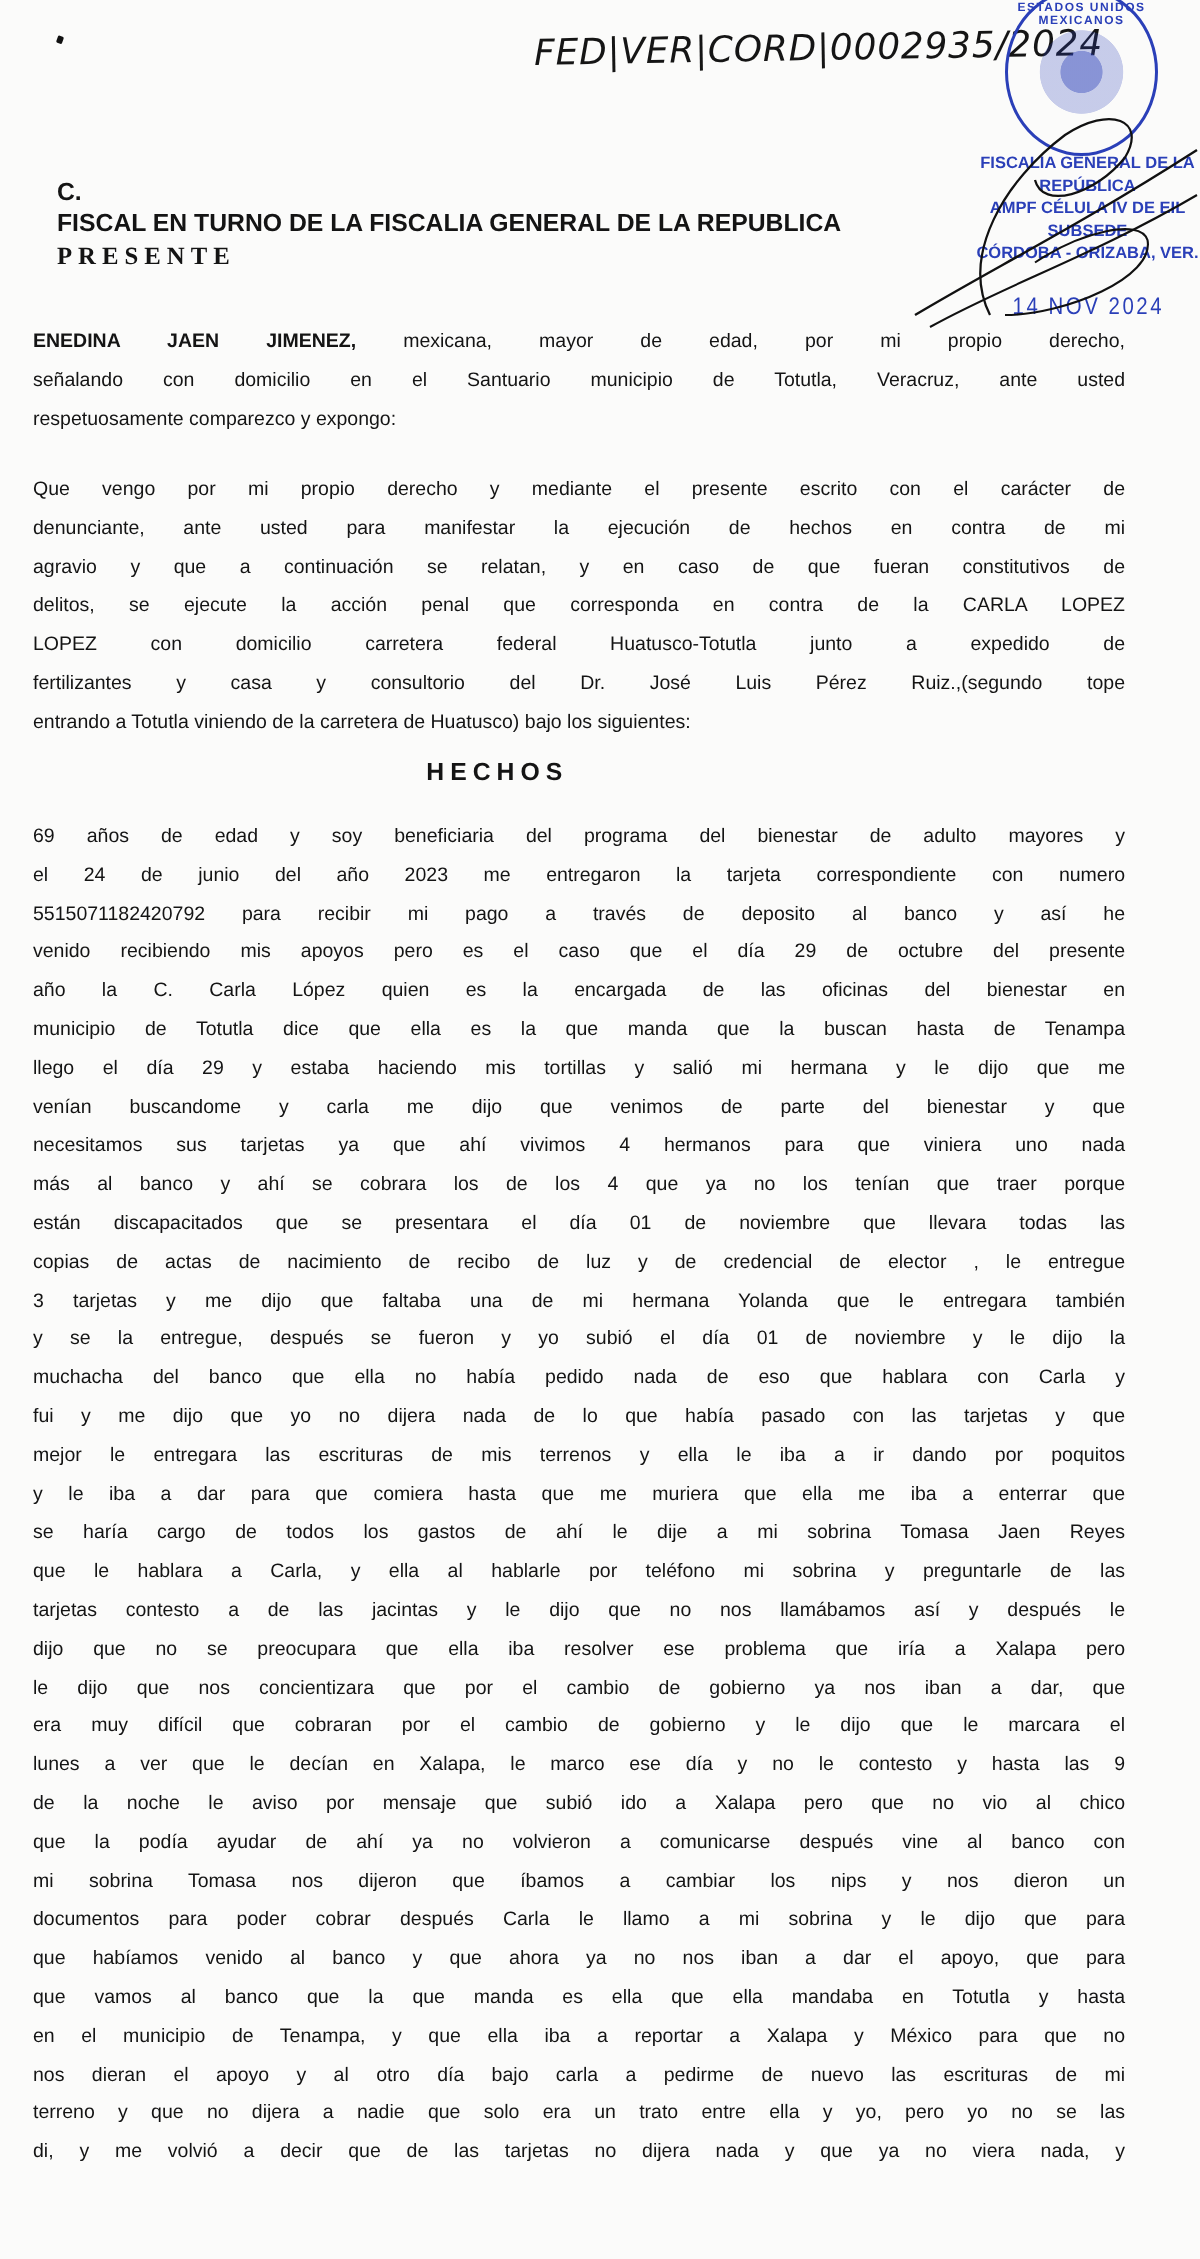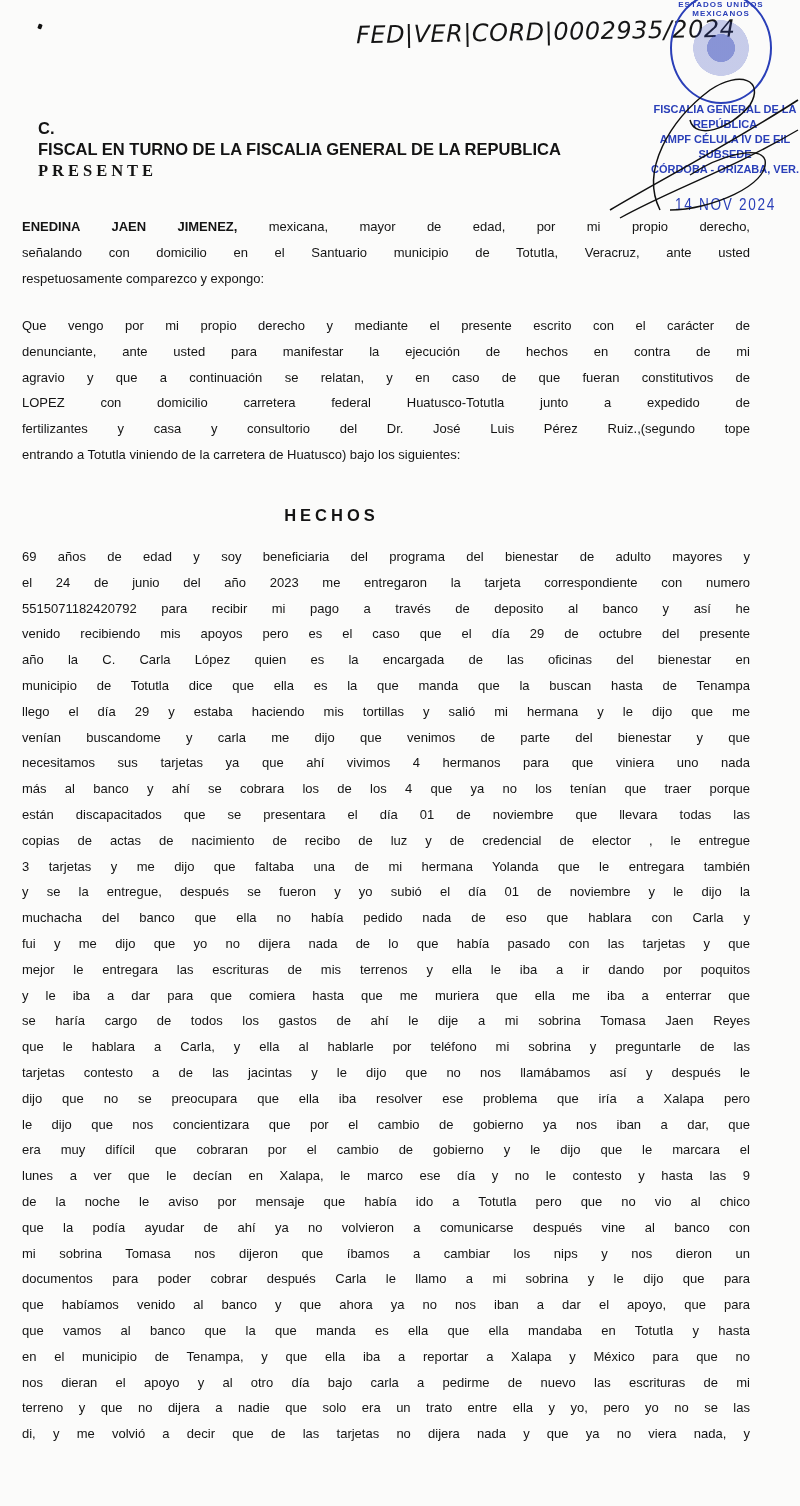--- a/index.html
+++ b/index.html
@@ -99,20 +99,21 @@
   <div class="text-block" style="top:214px;">
     <span class="line"><span class="name-bold">ENEDINA JAEN JIMENEZ,</span><span> mexicana, mayor de edad, por mi propio derecho,</span></span>
     <span class="line">señalando con domicilio en el Santuario municipio de Totutla, Veracruz, ante usted</span>
     <span class="line last">respetuosamente comparezco y expongo:</span>
   </div>
 
   <div class="text-block" id="p1" style="top:313px;">
       <span class="line">Que vengo por mi propio derecho y mediante el presente escrito con el carácter de</span>
       <span class="line">denunciante, ante usted para manifestar la ejecución de hechos en contra de mi</span>
       <span class="line">agravio y que a continuación se relatan, y en caso de que fueran constitutivos de</span>
+      <span class="line">delitos, se ejecute la acción penal que corresponda en contra de la CARLA LOPEZ</span>
       <span class="line">LOPEZ con domicilio carretera federal Huatusco-Totutla junto a expedido de</span>
       <span class="line">fertilizantes y casa y consultorio del Dr. José Luis Pérez Ruiz.,(segundo tope</span>
       <span class="line last">entrando a Totutla viniendo de la carretera de Huatusco) bajo los siguientes:</span>
     </div>
 
   <div class="heading">HECHOS</div>
 
   <div class="text-block" id="facts" style="top:544px;">
       <span class="line">69 años de edad y soy beneficiaria del programa del bienestar de adulto mayores y</span>
       <span class="line">el 24 de junio del año 2023 me entregaron la tarjeta correspondiente con numero</span>
@@ -132,21 +133,21 @@
       <span class="line">fui y me dijo que yo no dijera nada de lo que había pasado con las tarjetas y que</span>
       <span class="line">mejor le entregara las escrituras de mis terrenos y ella le iba a ir dando por poquitos</span>
       <span class="line">y le iba a dar para que comiera hasta que me muriera que ella me iba a enterrar que</span>
       <span class="line">se haría cargo de todos los gastos de ahí le dije a mi sobrina Tomasa Jaen Reyes</span>
       <span class="line">que le hablara a Carla, y ella al hablarle por teléfono mi sobrina y preguntarle de las</span>
       <span class="line">tarjetas contesto a de las jacintas  y le dijo que no nos llamábamos así y después le</span>
       <span class="line">dijo  que no se preocupara que ella iba resolver ese problema que iría a Xalapa pero</span>
       <span class="line">le dijo que nos concientizara que por el cambio de gobierno ya nos iban a dar, que</span>
       <span class="line">era muy difícil que cobraran por el cambio de gobierno y le dijo que le marcara el</span>
       <span class="line">lunes a ver que le decían en Xalapa, le marco ese día y no le contesto y hasta las 9</span>
-      <span class="line">de la noche le aviso por mensaje que había ido a Totutla pero que no vio al chico</span>
+      <span class="line">de la noche le aviso por mensaje que subió ido a Xalapa pero que no vio al chico</span>
       <span class="line">que la podía ayudar de ahí ya no volvieron a comunicarse después vine al banco con</span>
       <span class="line">mi sobrina Tomasa nos dijeron que íbamos a cambiar los nips y nos dieron un</span>
       <span class="line">documentos para poder cobrar después Carla le llamo a mi sobrina y le dijo que para</span>
       <span class="line">que habíamos venido al banco y que ahora ya no nos iban a dar el apoyo, que para</span>
       <span class="line">que vamos al banco que la que manda es ella que ella mandaba en Totutla y hasta</span>
       <span class="line">en el municipio de Tenampa, y que ella iba a reportar a Xalapa y México para que no</span>
       <span class="line">nos dieran el apoyo y al otro día bajo carla a pedirme de nuevo las escrituras de mi</span>
       <span class="line">terreno y que no dijera a nadie que solo era un trato entre ella y yo, pero yo no se las</span>
       <span class="line">di, y me volvió a decir que de las tarjetas no dijera nada y que ya no viera nada, y</span>
     </div>

